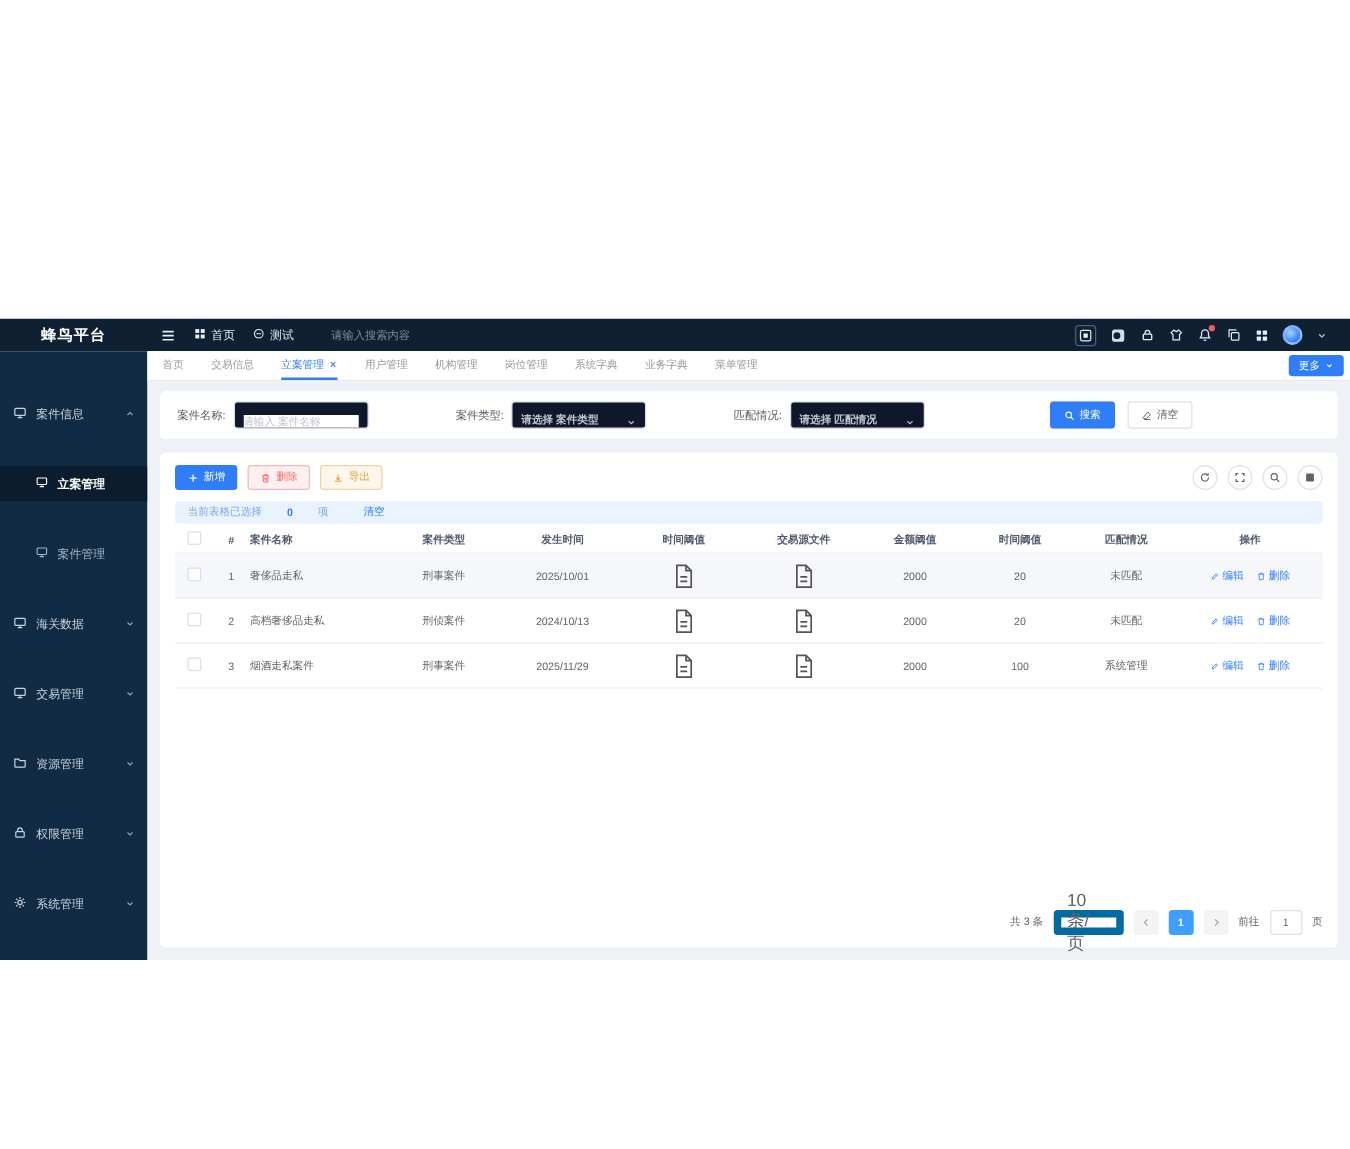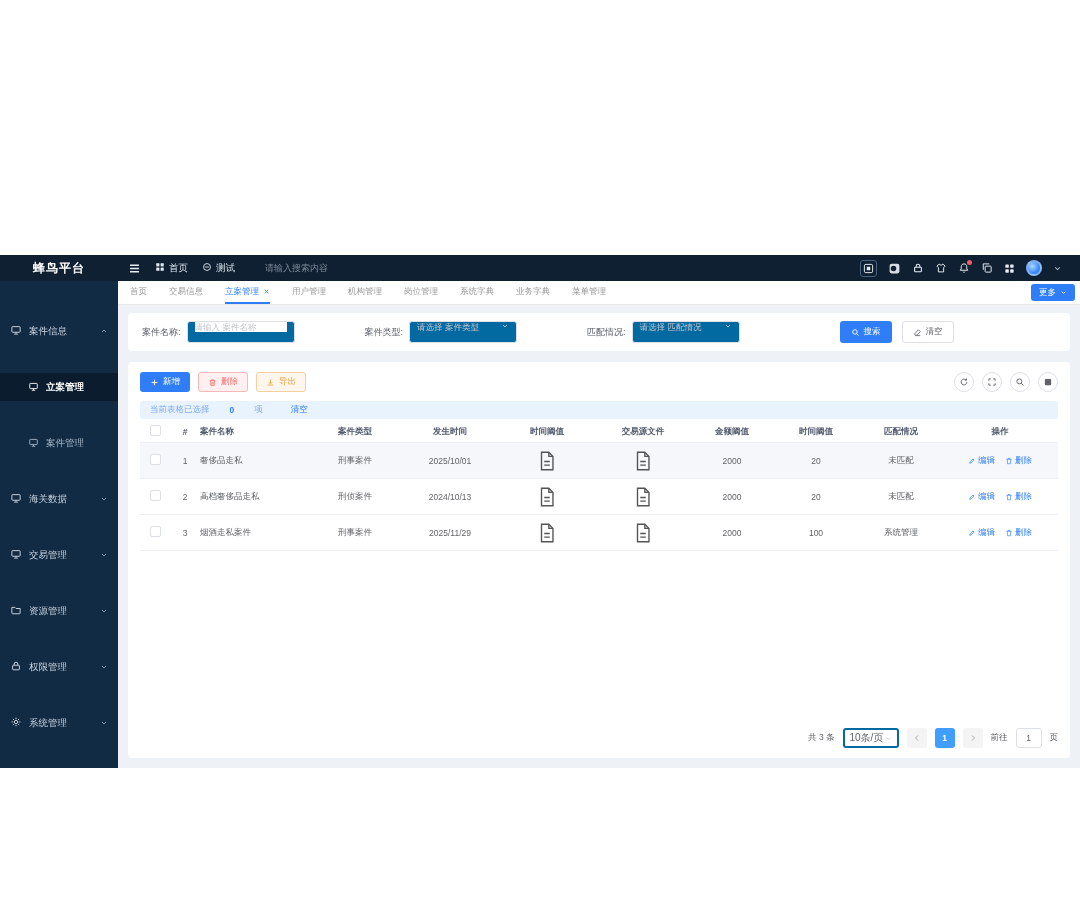--- a/index.html
+++ b/index.html
@@ -37,24 +37,24 @@
   .tab { font-size:8.5px; color:#999; margin-right:22px; display:flex; align-items:center; gap:4px; cursor:pointer; border-bottom:2px solid transparent; }
   .tab.active { color:#2f7ef7; border-bottom-color:#2f7ef7; }
   .more-btn { margin-left:auto; align-self:center; margin-right:5px; background:#2f7ef7; color:#fff; font-size:8.5px; height:17px; padding:0 8px; border-radius:3px; display:flex; align-items:center; gap:4px; cursor:pointer; }
 
   
   .content { flex:1; padding:8px 10px 10px; display:flex; flex-direction:column; gap:11px; min-height:0; }
   .card { background:#fff; border-radius:4px; }
 
   .filter-card { height:38px; display:flex; align-items:center; padding:0 14px; flex-shrink:0; }
   .f-label { font-size:9px; font-weight:400; color:#555c66; margin-right:6px; white-space:nowrap; }
-  .f-control { width:108px; height:22px; border:1px solid #dcdfe6; border-radius:3px; display:flex; align-items:flex-start; padding:0 7px; font-size:8.5px; color:#c0c4cc; background:#0369a1; cursor:pointer; }
+  .f-control { width:108px; height:22px; border:1px solid #dcdfe6; border-radius:3px; display:flex; align-items:flex-end; padding:0 7px; font-size:8.5px; color:#c0c4cc; background:#0f172a; cursor:pointer; }
   .f-control input { border:none; outline:none; width:100%; font-size:8.5px; font-family:inherit; color:#606266; }
   .f-control input::placeholder { color:#c0c4cc; }
-  .f-select { justify-content:space-between; }
+  .f-select { justify-content:space-between;font-weight:bold; }
   .g2 { margin-left:70px; } .g3 { margin-left:70px; }
   .btn { height:22px; border-radius:3px; font-size:8.5px; display:inline-flex; align-items:center; gap:4px; padding:0 10px; border:1px solid transparent; cursor:pointer; white-space:nowrap; background:#fff; font-family:inherit; }
   .btn-search { background:#2f7ef7; color:#fff; margin-left:100px; }
   .btn-clear { border-color:#dcdfe6; color:#606266; margin-left:10px; }
 
   .table-card { flex:1; padding:10px 12px; display:flex; flex-direction:column; min-height:0; }
   .toolbar { display:flex; align-items:center; margin-bottom:9px; flex-shrink:0; }
   .btn-sm { height:20px; padding:0 9px; }
   .btn-add { background:#2f7ef7; color:#fff; }
   .btn-del { border-color:#f5b8b8; color:#f56c6c; background:#fef0f0; margin-left:8px; }
@@ -74,21 +74,21 @@
   .td { text-align:center; flex-shrink:0; }
   .cw-cb{width:30px} .cw-idx{width:30px} .cw-name{width:108px;text-align:left} .cw-type{width:94px}
   .cw-date{width:96px} .cw-file1{width:98px} .cw-file2{width:94px} .cw-amt{width:84px}
   .cw-time{width:84px} .cw-match{width:86px} .cw-act{width:112px}
   .checkbox { width:11px; height:11px; border:1px solid #dcdfe6; border-radius:2px; background:#fff; display:inline-block; cursor:pointer; }
   .file-cell svg { display:inline-block; vertical-align:middle; cursor:pointer; }
   .act-cell { display:flex; align-items:center; justify-content:center; gap:10px; }
   .link { color:#2f7ef7; display:inline-flex; align-items:center; gap:2px; cursor:pointer; font-size:8.5px; }
 
   .pagination { margin-top:auto; align-self:flex-end; display:flex; align-items:center; gap:8px; font-size:8.5px; color:#606266; padding-top:8px; flex-shrink:0; }
-  .pg-select { width:56px; height:20px; border:2px solid #0369a1; border-radius:3px; display:flex; align-items:center; justify-content:space-between; padding:0 5px; font-size:10px; color:#606266; cursor:pointer; background:#fff; }
+  .pg-select { width:56px; height:20px; border:6px solid #0369a1; border-radius:3px; display:flex; align-items:center; justify-content:space-between; padding:0 5px; font-size:14px; color:#606266; cursor:pointer; background:#fff; }
   .pg-btn { width:20px; height:20px; border-radius:3px; background:#f4f4f5; display:flex; align-items:center; justify-content:center; color:#99a; cursor:pointer; border:none; }
   .pg-cur { width:20px; height:20px; border-radius:3px; background:#409eff; color:#fff; display:flex; align-items:center; justify-content:center; font-weight:bold; cursor:pointer; }
   .pg-goto { width:26px; height:20px; border:1px solid #dcdfe6; border-radius:3px; text-align:center; font-size:8.5px; color:#606266; outline:none; font-family:inherit; }
 </style>
 </head>
 <body>
 
 <div class="canvas">
 <div class="app">
 

